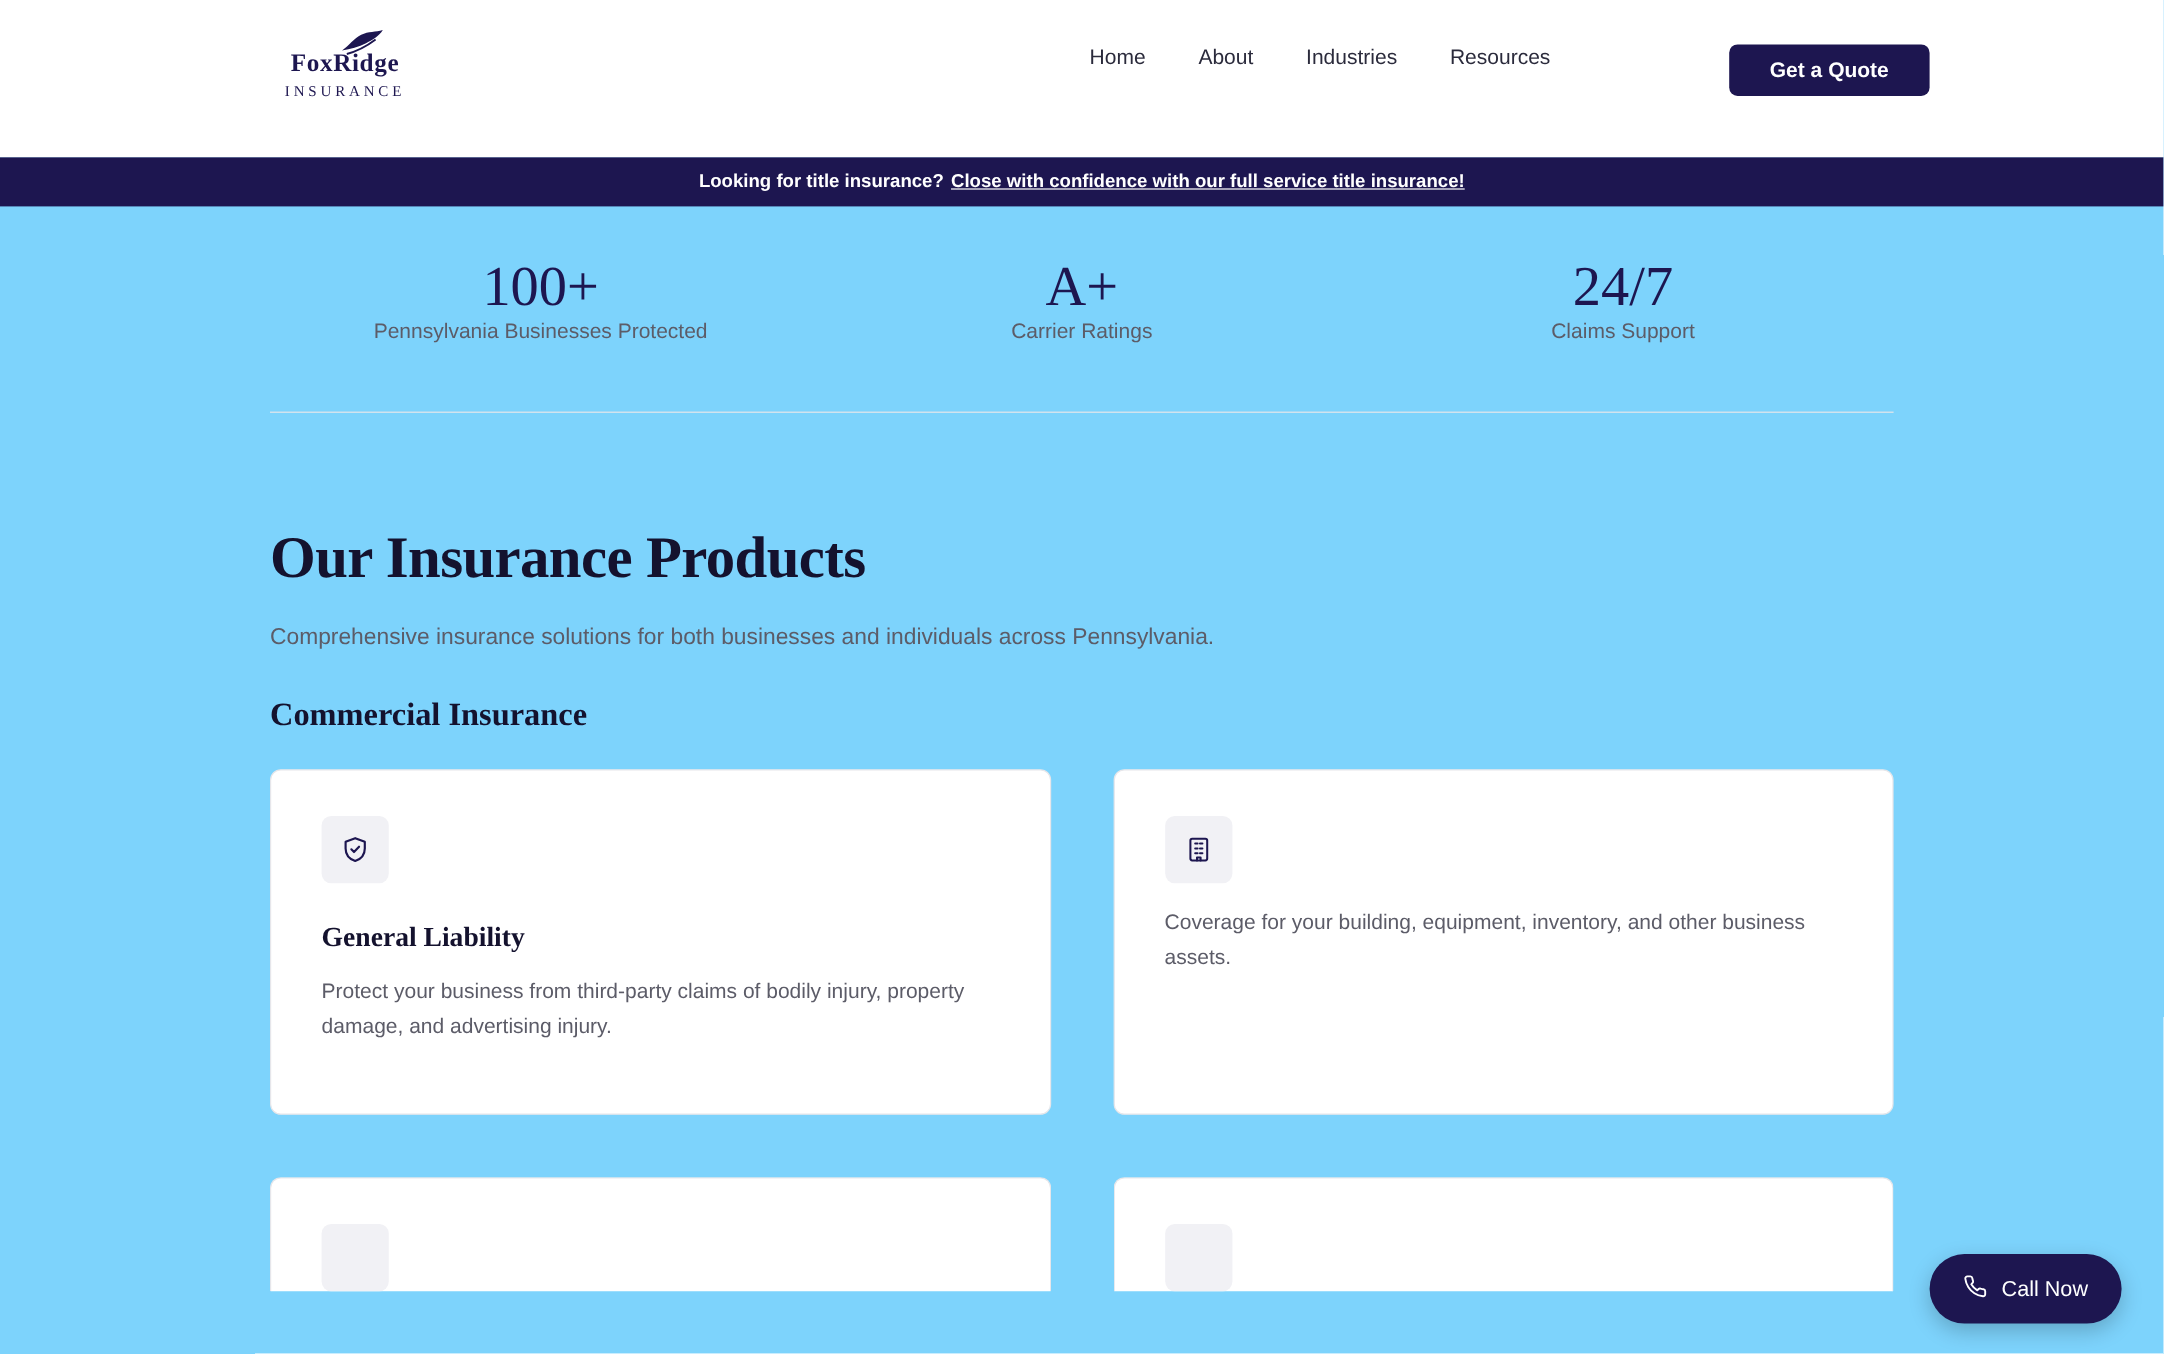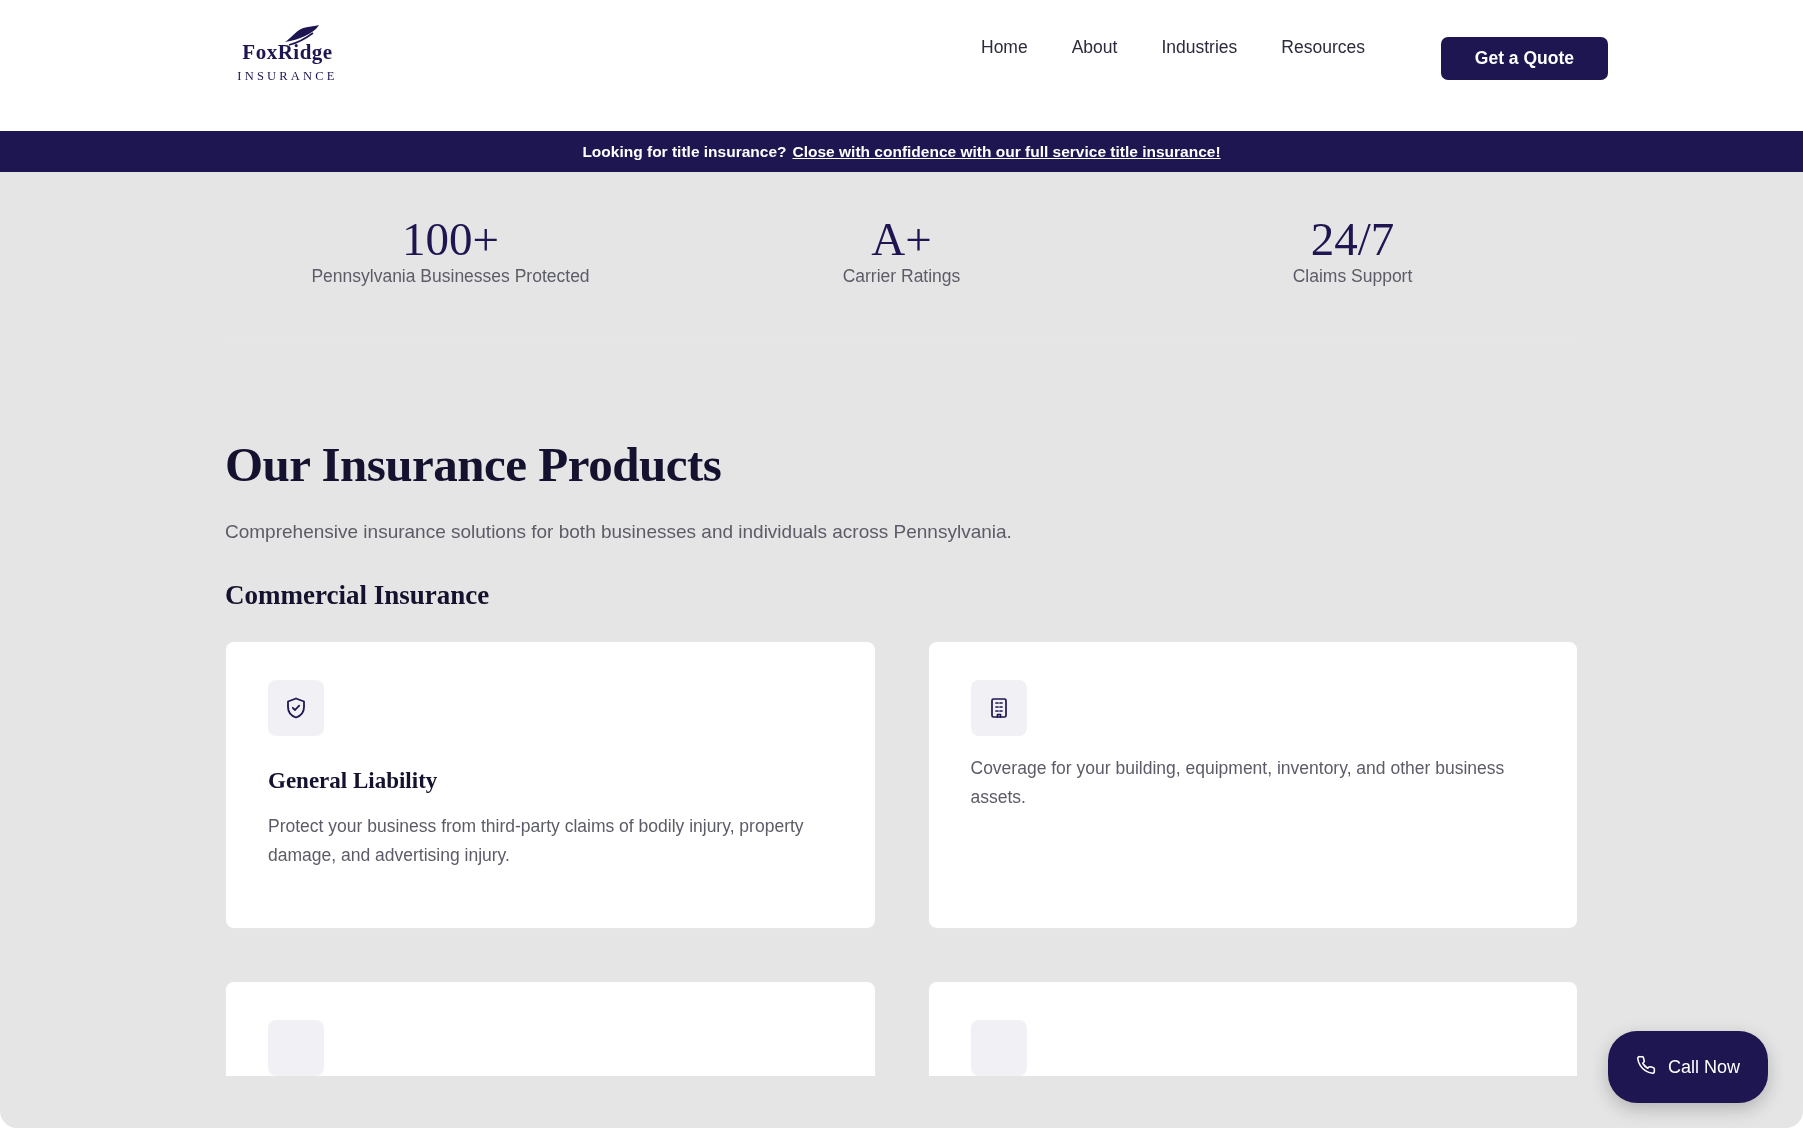--- a/index.html
+++ b/index.html
@@ -7,22 +7,21 @@
     width: 1803px;
     height: 1128px;
     background: #ffffff;
     font-family: "Liberation Sans", sans-serif;
     overflow: hidden;
   }
   .page {
     position: relative;
     width: 1803px;
     height: 1128px;
-    background: #e5e5e5;
-    border-radius: 17px;
+    background: #7dd3fc;
   }
 
   
   .header {
     position: relative;
     height: 131px;
     background: #ffffff;
     display: flex;
     align-items: center;
   }
@@ -56,21 +55,21 @@
   .logo-line2 {
     font-family: "Liberation Serif", serif;
     font-size: 12.5px;
     letter-spacing: 3.2px;
     color: #1d1650;
     margin-top: 6px;
   }
 
   .nav {
     position: absolute;
-    left: 981px;
+    left: 908px;
     top: 0;
     height: 95px;
     display: flex;
     align-items: center;
     gap: 44px;
   }
   .nav-item {
     font-size: 17.5px;
     color: #2b2b3c;
     text-decoration: none;
@@ -201,21 +200,21 @@
     color: #5c5c68;
   }
   .card-partial { min-height: 70px; padding-bottom: 0; border-bottom: none;
     border-bottom-left-radius: 0; border-bottom-right-radius: 0; }
 
   
   .call-now {
     position: absolute;
     right: 35px;
     bottom: 25px;
-    height: 72px;
+    height: 58px;
     padding: 0 28px;
     background: #1d1650;
     color: #ffffff;
     border: none;
     border-radius: 29px;
     font-size: 18px;
     font-family: "Liberation Sans", sans-serif;
     display: flex;
     align-items: center;
     gap: 12px;

